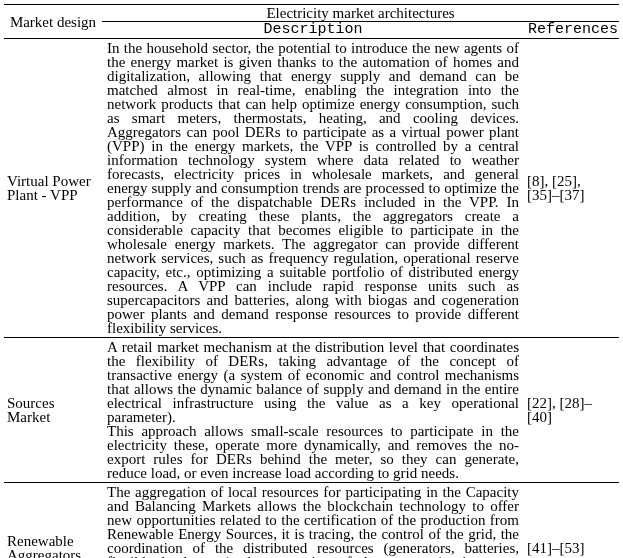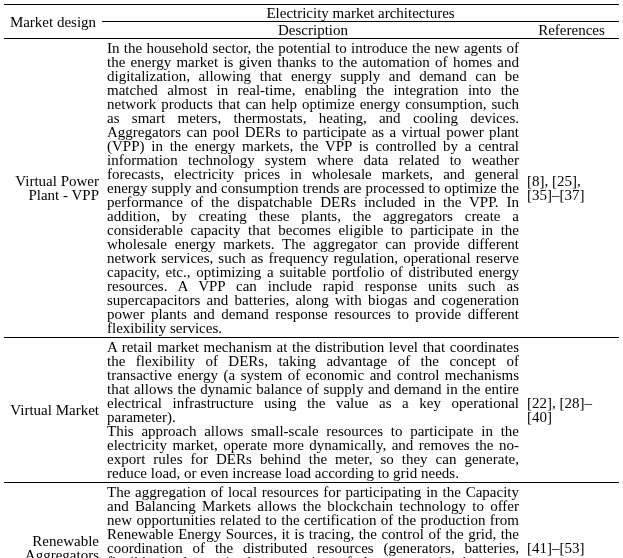--- a/index.html
+++ b/index.html
@@ -27,27 +27,28 @@
   .rule-bottom { border-bottom: 1px solid #000; }
   .arch-head {
     text-align: center;
     vertical-align: middle;
     height: 14px;
   }
   .sub-head {
     text-align: center;
     vertical-align: middle;
     height: 17px;
+    font-family: Liberation Mono, monospace;
   }
   .market-head {
     text-align: center;
     vertical-align: middle;
   }
   .market-cell {
-    text-align: right;
+    text-align: left;
     vertical-align: middle;
     padding: 2px 3px;
     margin-top: 40px;
   }
   .desc {
     text-align: justify;
     vertical-align: top;
     padding: 2px 5px;
   }
   .desc p { margin: 0; }
@@ -78,24 +79,24 @@
   </thead>
   <tbody>
     <tr>
       <td class="market-cell rule-bottom">Virtual Power Plant - VPP</td>
       <td class="desc rule-bottom">
         <p>In the household sector, the potential to introduce the new agents of the energy market is given thanks to the automation of homes and digitalization, allowing that energy supply and demand can be matched almost in real-time, enabling the integration into the network products that can help optimize energy consumption, such as smart meters, thermostats, heating, and cooling devices. Aggregators can pool DERs to participate as a virtual power plant (VPP) in the energy markets, the VPP is controlled by a central information technology system where data related to weather forecasts, electricity prices in wholesale markets, and general energy supply and consumption trends are processed to optimize the performance of the dispatchable DERs included in the VPP. In addition, by creating these plants, the aggregators create a considerable capacity that becomes eligible to participate in the wholesale energy markets. The aggregator can provide different network services, such as frequency regulation, operational reserve capacity, etc., optimizing a suitable portfolio of distributed energy resources. A VPP can include rapid response units such as supercapacitors and batteries, along with biogas and cogeneration power plants and demand response resources to provide different flexibility services.</p>
       </td>
       <td class="refs rule-bottom">[8], [25], [35]–[37]</td>
     </tr>
     <tr>
-      <td class="market-cell rule-bottom">Virtual Market</td>
+      <td class="market-cell rule-bottom">Sources Market</td>
       <td class="desc rule-bottom">
         <p>A retail market mechanism at the distribution level that coordinates the flexibility of DERs, taking advantage of the concept of transactive energy (a system of economic and control mechanisms that allows the dynamic balance of supply and demand in the entire electrical infrastructure using the value as a key operational parameter).</p>
-        <p>This approach allows small-scale resources to participate in the electricity market, operate more dynamically, and removes the no-export rules for DERs behind the meter, so they can generate, reduce load, or even increase load according to grid needs.</p>
+        <p>This approach allows small-scale resources to participate in the electricity these, operate more dynamically, and removes the no-export rules for DERs behind the meter, so they can generate, reduce load, or even increase load according to grid needs.</p>
       </td>
       <td class="refs rule-bottom">[22], [28]–[40]</td>
     </tr>
     <tr>
       <td class="market-cell rule-bottom">Renewable Aggregators</td>
       <td class="desc rule-bottom">
         <p>The aggregation of local resources for participating in the Capacity and Balancing Markets allows the blockchain technology to offer new opportunities related to the certification of the production from Renewable Energy Sources, it is tracing, the control of the grid, the coordination of the distributed resources (generators, batteries, flexible loads, etc.), the protection of the system (against over currents, reverse power flow phenomena, excessive voltage rising, detachment of generators and lacks production, etc.) and the participation of the prosumers in regulation and electricity markets.</p>
       </td>
       <td class="refs rule-bottom">[41]–[53]</td>
     </tr>

